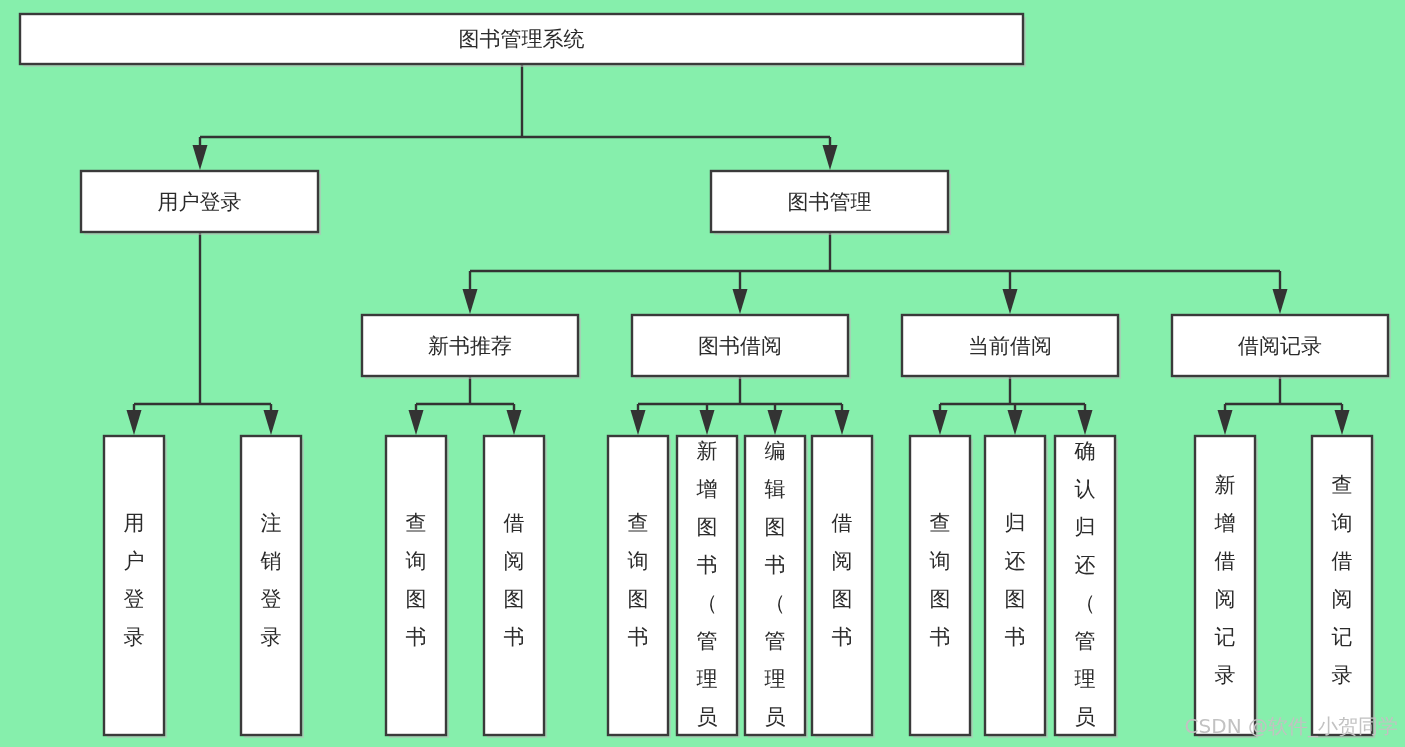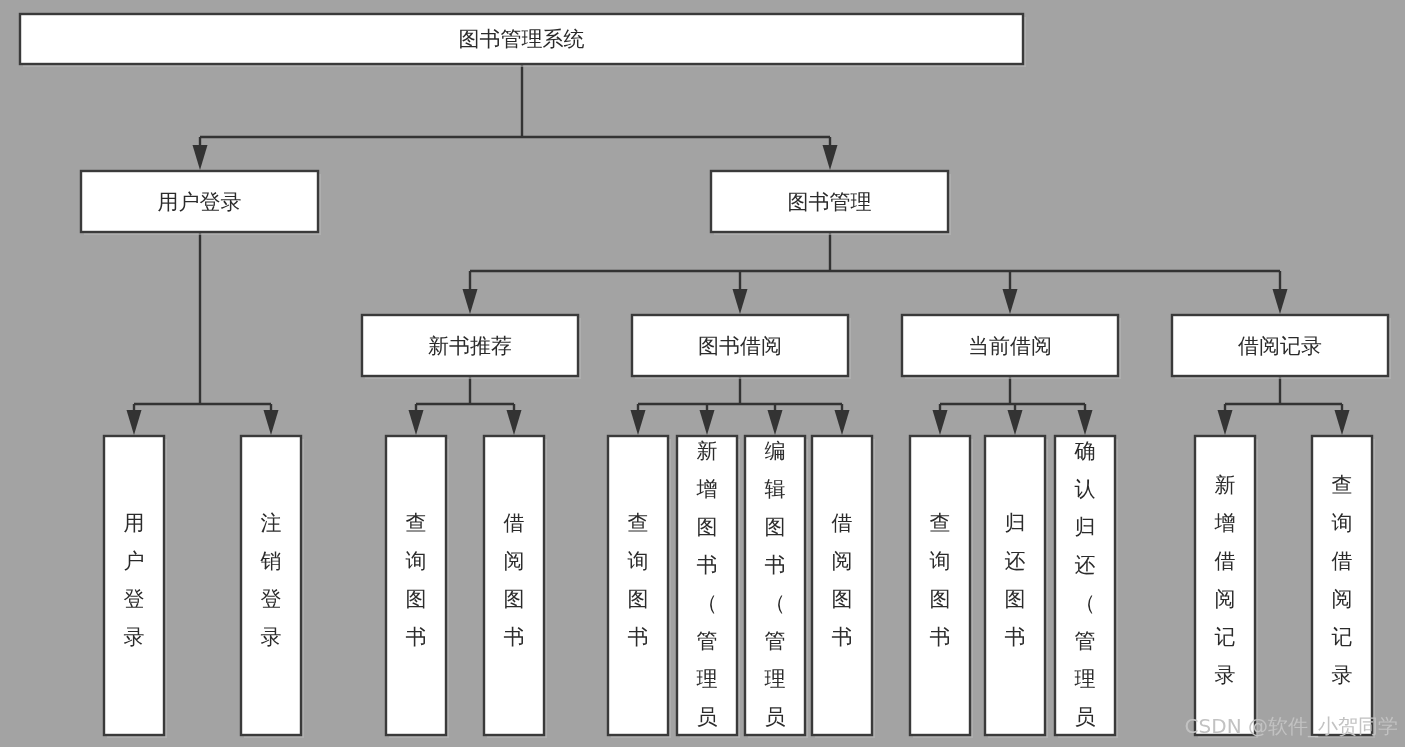--- a/index.html
+++ b/index.html
@@ -8,21 +8,21 @@
     padding: 0;
     background: #ffffff;
   }
   body {
     font-family: "DejaVu Sans", "Liberation Sans", sans-serif;
   }
   #diagram-root {
     position: relative;
     width: 1405px;
     height: 747px;
-    background: #a3a3a3;
+    background: #86efac;
     overflow: hidden;
   }
   svg#tree-svg {
     position: absolute;
     top: 0;
     left: 0;
     width: 1405px;
     height: 747px;
     display: block;
   }

